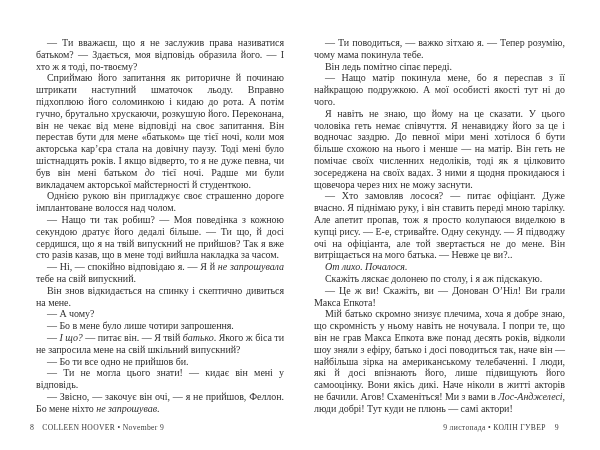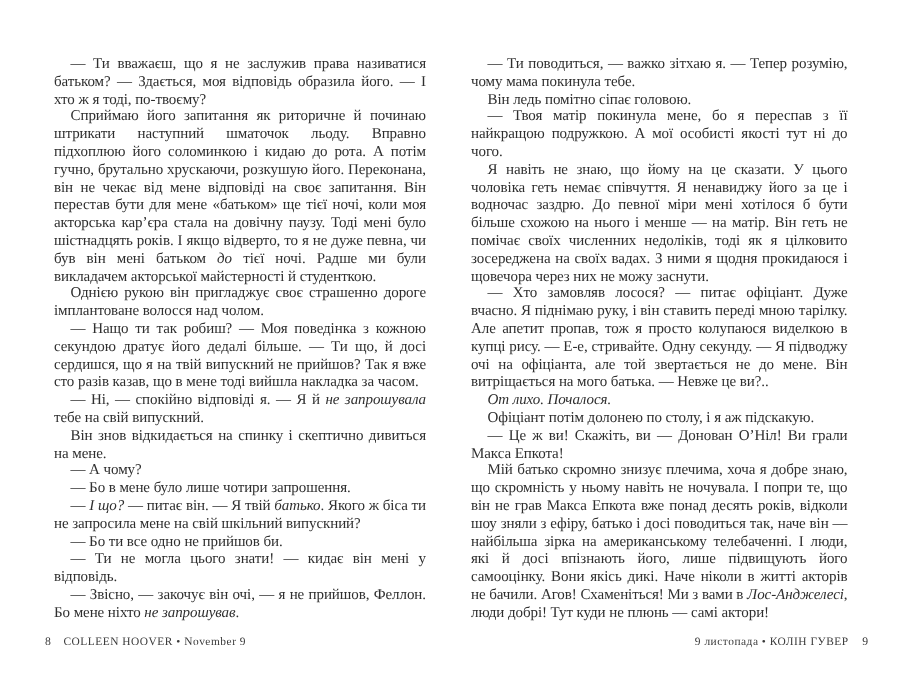--- a/index.html
+++ b/index.html
@@ -38,53 +38,53 @@
     top: 423px;
     font-size: 7.6px;
     line-height: 9px;
     color: #3a3a3a;
     letter-spacing: 0.35px;
     display: flex;
     align-items: baseline;
     white-space: nowrap;
   }
   .footer.left  { left: 30px; }
-  .footer.right { right: 21px; text-align: right; }
+  .footer.right { right: 41px; text-align: right; }
   .footer .page-num { font-size: 7.8px; }
   .footer.left  .page-num { margin-right: 8px; }
   .footer.right .page-num { margin-left: 9px; }
 </style>
 </head>
 <body>
 
 <div class="spread">
 
   <div class="page-body left">
       <p class="para"><span>— Ти вважаєш, що я не заслужив права називатися батьком? — Здається, моя відповідь образила його. — І хто ж я тоді, по-твоєму?</span></p>
       <p class="para"><span>Сприймаю його запитання як риторичне й починаю штрикати наступний шматочок льоду. Вправно підхоплюю його соломинкою і кидаю до рота. А потім гучно, брутально хрускаючи, розкушую його. Переконана, він не чекає від мене відповіді на своє запитання. Він перестав бути для мене «батьком» ще тієї ночі, коли моя акторська кар’єра стала на довічну паузу. Тоді мені було шістнадцять років. І якщо відверто, то я не дуже певна, чи був він мені батьком </span><em>до</em><span> тієї ночі. Радше ми були викладачем акторської майстерності й студенткою.</span></p>
       <p class="para"><span>Однією рукою він пригладжує своє страшенно дороге імплантоване волосся над чолом.</span></p>
       <p class="para"><span>— Нащо ти так робиш? — Моя поведінка з кожною секундою дратує його дедалі більше. — Ти що, й досі сердишся, що я на твій випускний не прийшов? Так я вже сто разів казав, що в мене тоді вийшла накладка за часом.</span></p>
-      <p class="para"><span>— Ні, — спокійно відповіді я. — Я й </span><em>не запрошувала</em><span> тебе на свій випускний.</span></p>
+      <p class="para"><span>— Ні, — спокійно відповідаю я. — Я й </span><em>не запрошувала</em><span> тебе на свій випускний.</span></p>
       <p class="para"><span>Він знов відкидається на спинку і скептично дивиться на мене.</span></p>
       <p class="para"><span>— А чому?</span></p>
       <p class="para"><span>— Бо в мене було лише чотири запрошення.</span></p>
       <p class="para"><span>— </span><em>І що?</em><span> — питає він. — Я твій </span><em>батько</em><span>. Якого ж біса ти не запросила мене на свій шкільний випускний?</span></p>
       <p class="para"><span>— Бо ти все одно не прийшов би.</span></p>
       <p class="para"><span>— Ти не могла цього знати! — кидає він мені у відповідь.</span></p>
       <p class="para"><span>— Звісно, — закочує він очі, — я не прийшов, Феллон. Бо мене ніхто </span><em>не запрошував</em><span>.</span></p>
     </div>
 
   <div class="page-body right">
       <p class="para"><span>— Ти поводиться, — важко зітхаю я. — Тепер розумію, чому мама покинула тебе.</span></p>
-      <p class="para"><span>Він ледь помітно сіпає головою.</span></p>
-      <p class="para"><span>— Твоя матір покинула мене, бо я переспав з її найкращою подружкою. А мої особисті якості тут ні до чого.</span></p>
+      <p class="para"><span>Він ледь помітно сіпає переді.</span></p>
+      <p class="para"><span>— Нащо матір покинула мене, бо я переспав з її найкращою подружкою. А мої особисті якості тут ні до чого.</span></p>
       <p class="para"><span>Я навіть не знаю, що йому на це сказати. У цього чоловіка геть немає співчуття. Я ненавиджу його за це і водночас заздрю. До певної міри мені хотілося б бути більше схожою на нього і менше — на матір. Він геть не помічає своїх численних недоліків, тоді як я цілковито зосереджена на своїх вадах. З ними я щодня прокидаюся і щовечора через них не можу заснути.</span></p>
       <p class="para"><span>— Хто замовляв лосося? — питає офіціант. Дуже вчасно. Я піднімаю руку, і він ставить переді мною тарілку. Але апетит пропав, тож я просто колупаюся виделкою в купці рису. — Е-е, стривайте. Одну секунду. — Я підводжу очі на офіціанта, але той звертається не до мене. Він витріщається на мого батька. — Невже це ви?..</span></p>
       <p class="para"><em>От лихо. Почалося.</em></p>
-      <p class="para"><span>Офіціант потім долонею по столу, і я аж підскакую.</span></p>
+      <p class="para"><span>Скажіть ляскає долонею по столу, і я аж підскакую.</span></p>
       <p class="para"><span>— Це ж ви! Скажіть, ви — Донован О’Ніл! Ви грали Макса Епкота!</span></p>
       <p class="para"><span>Мій батько скромно знизує плечима, хоча я добре знаю, що скромність у ньому навіть не ночувала. І попри те, що він не грав Макса Епкота вже понад десять років, відколи шоу зняли з ефіру, батько і досі поводиться так, наче він — найбільша зірка на американському телебаченні. І люди, які й досі впізнають його, лише підвищують його самооцінку. Вони якісь дикі. Наче ніколи в житті акторів не бачили. Агов! Схаменіться! Ми з вами в </span><em>Лос-Анджелесі</em><span>, люди добрі! Тут куди не плюнь — самі актори!</span></p>
     </div>
 
   <div class="footer left">
     <span class="page-num">8</span>
     <span class="running-title">COLLEEN HOOVER • November 9</span>
   </div>
 
   <div class="footer right">

